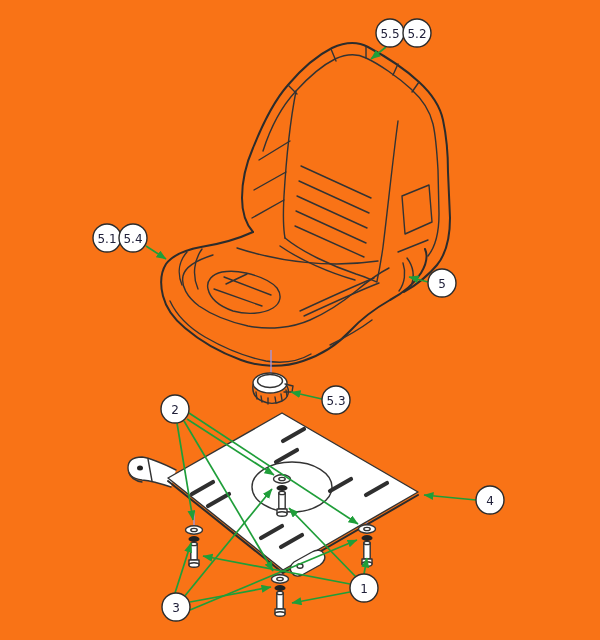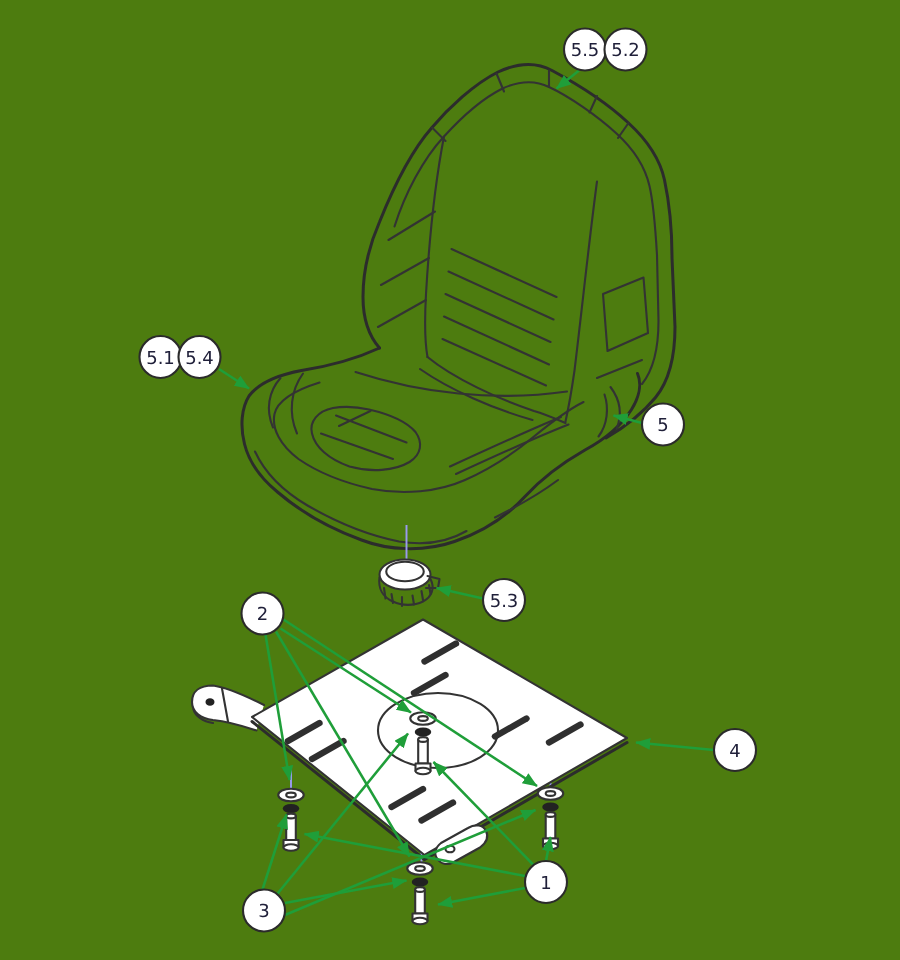--- a/index.html
+++ b/index.html
@@ -1,16 +1,16 @@
 <!DOCTYPE html>
 <html><head>
 <meta charset="utf-8">
 <style>
   html,body{margin:0;padding:0;background:#ffffff;}
-  .page{position:relative;width:600px;height:640px;background:#4d7c0f;overflow:hidden;
+  .page{position:relative;width:600px;height:640px;background:#f97316;overflow:hidden;
         font-family:"DejaVu Sans", sans-serif;}
   svg{display:block;}
   .ln{fill:none;stroke:#333333;stroke-width:1.4;stroke-linecap:round;stroke-linejoin:round;}
   .ln-heavy{fill:none;stroke:#2c2c2c;stroke-width:2;stroke-linecap:round;stroke-linejoin:round;}
   .slot{fill:none;stroke:#2f2f2f;stroke-width:4.2;stroke-linecap:round;}
   .leader{fill:none;stroke:#1f9e39;stroke-width:1.7;}
   .cline{fill:none;stroke:#9a9aef;stroke-width:1.3;}
   .callout-circle{fill:#ffffff;stroke:#2b2b2b;stroke-width:1.4;}
   .callout-text{fill:#20203a;font-size:12px;font-family:"DejaVu Sans",sans-serif;
                 text-anchor:middle;}

